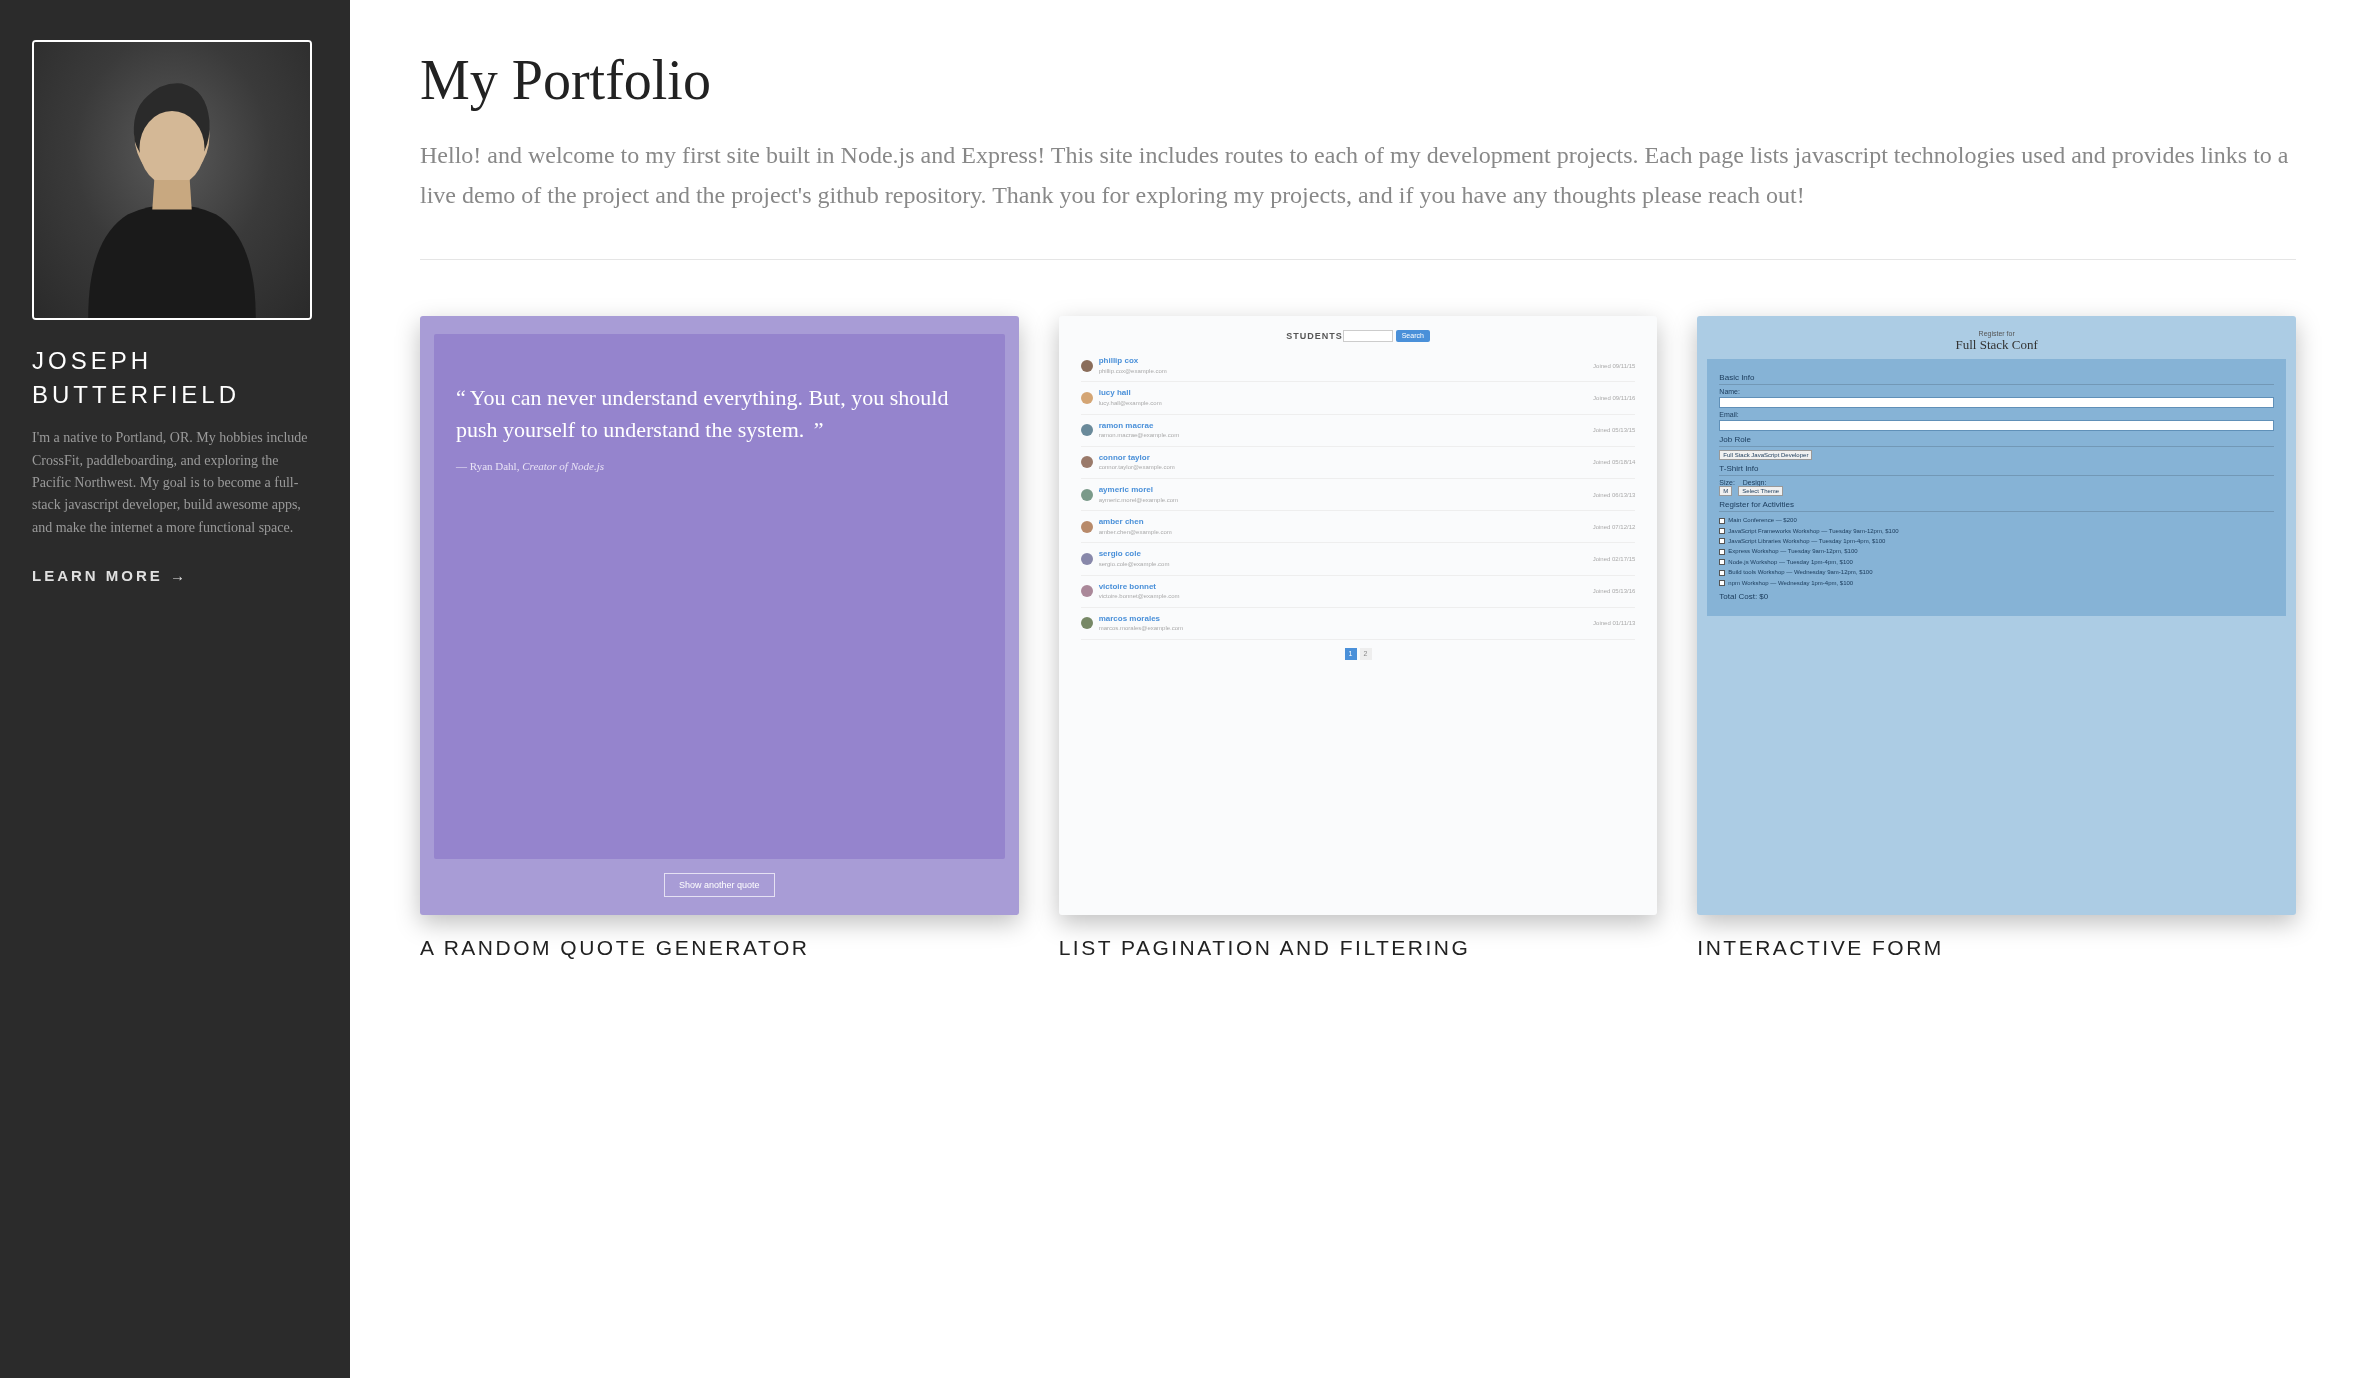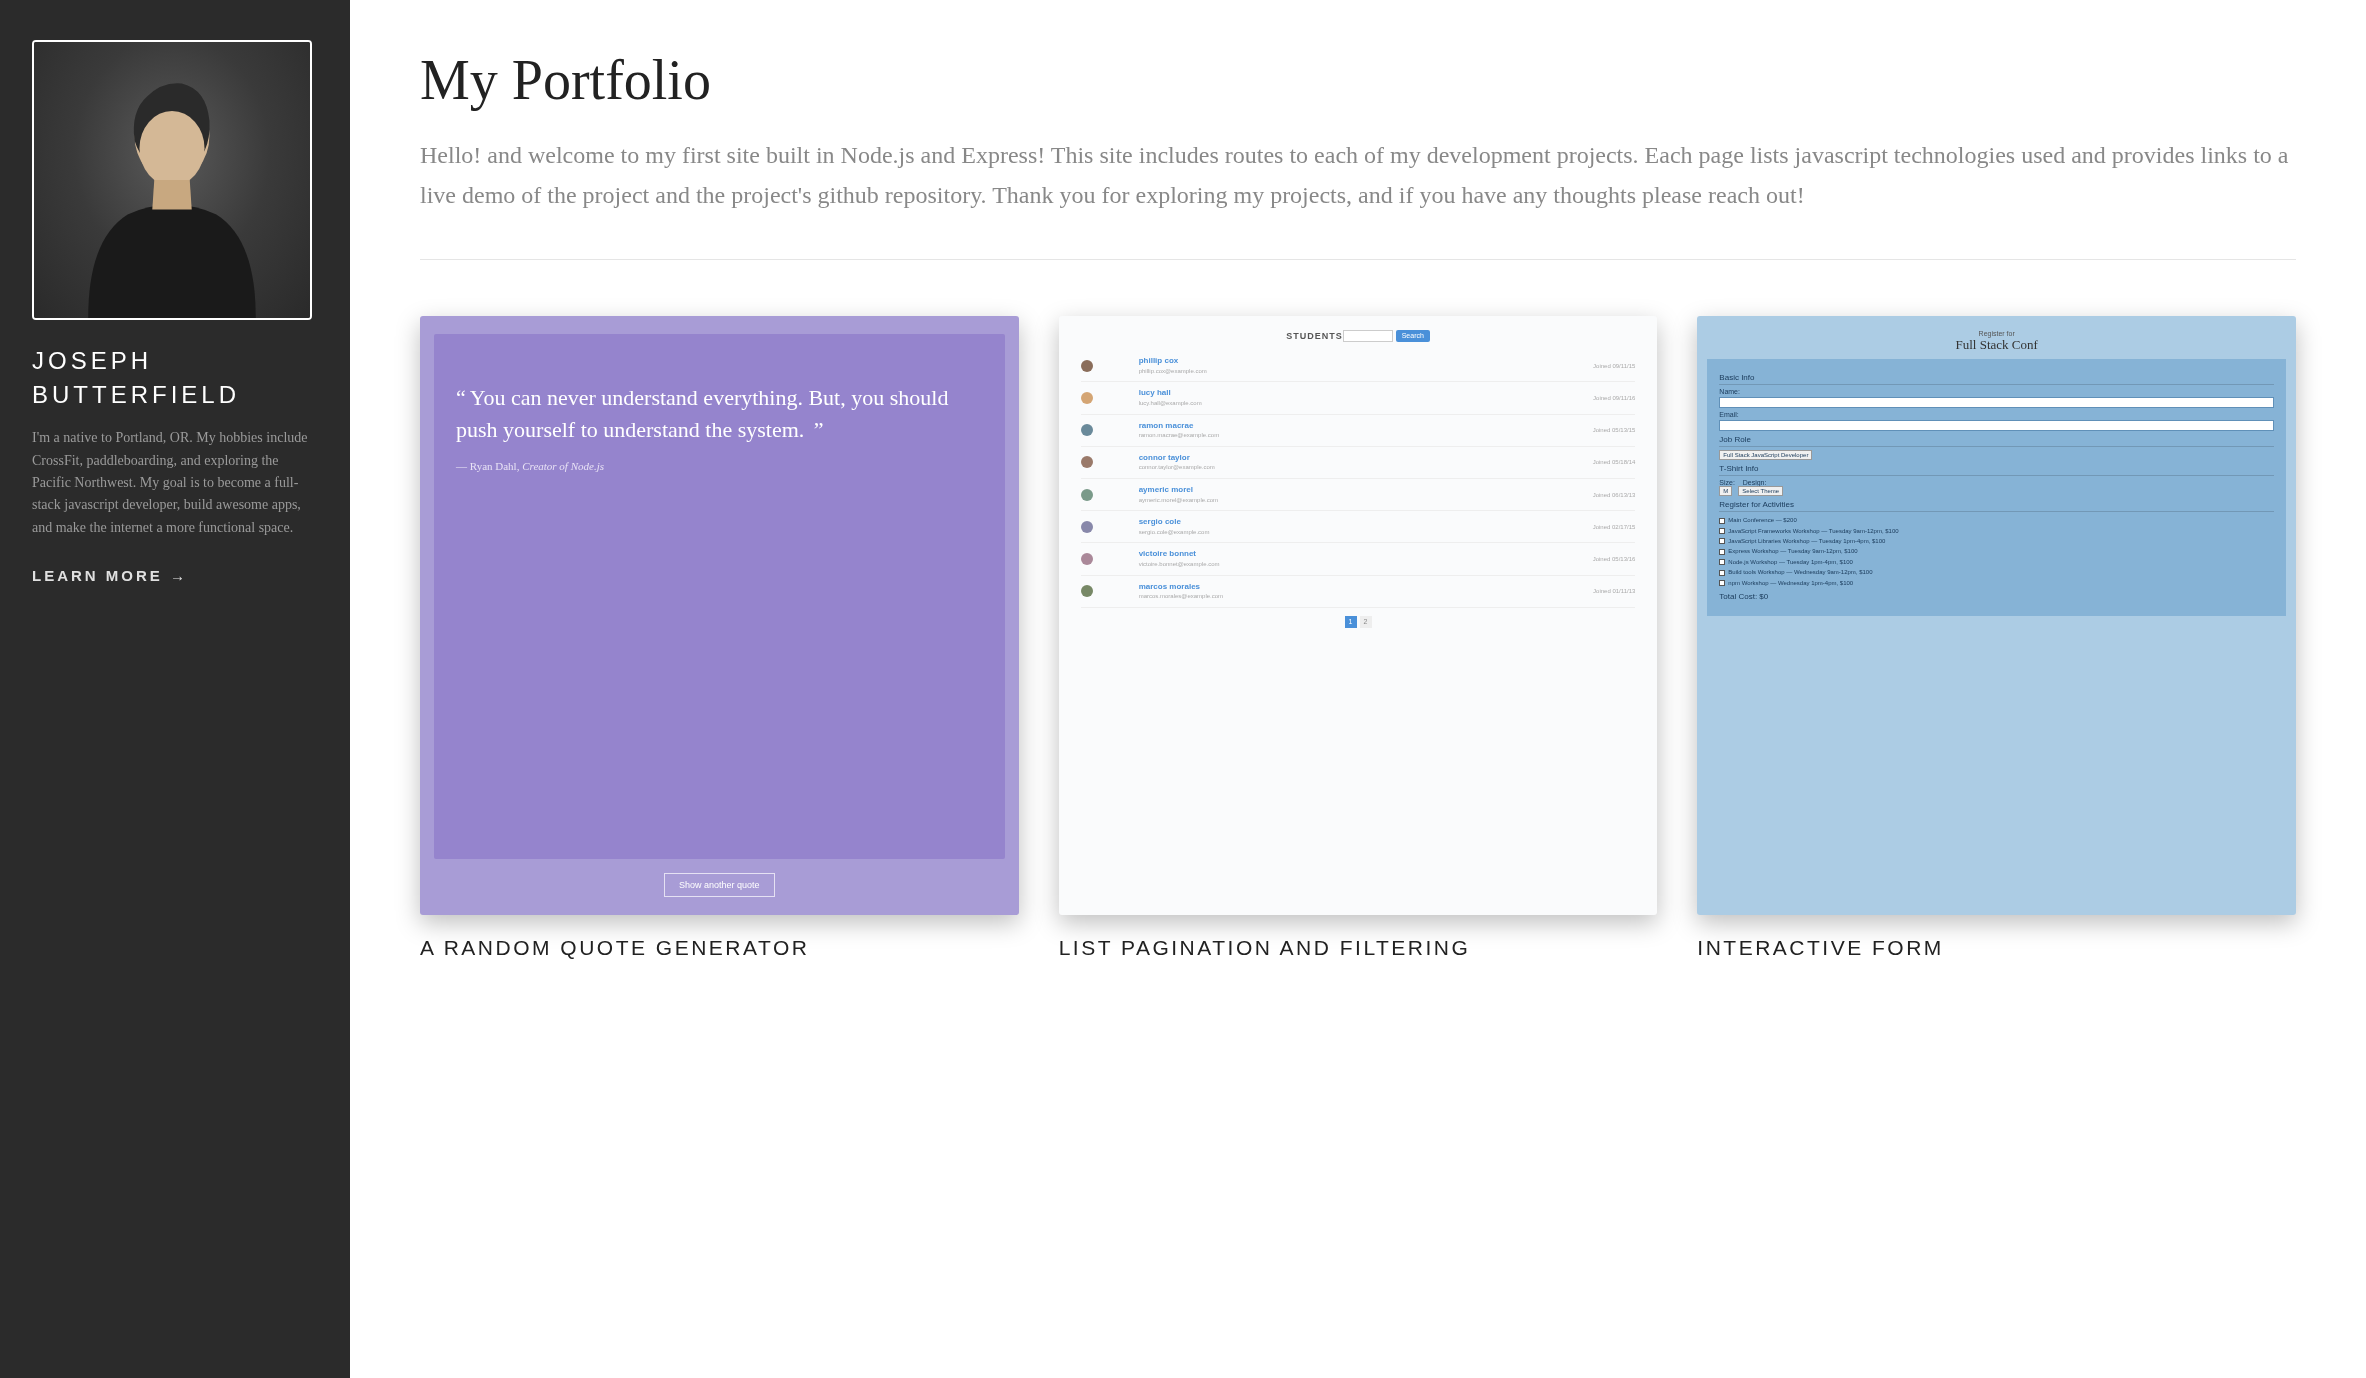--- a/index.html
+++ b/index.html
@@ -159,21 +159,21 @@
 .students-search-box { width: 50px; height: 12px; border: 1px solid #ccc; background: #fff; }
 .students-search-btn { background: #4a90d9; color: #fff; padding: 2px 6px; font-size: 7px; border-radius: 2px; }
 .student-row {
   display: flex;
   align-items: center;
   padding: 6px 0;
   border-bottom: 1px solid #eee;
   gap: 6px;
 }
 .student-avatar { width: 12px; height: 12px; border-radius: 50%; background: #888; flex-shrink: 0; }
-.student-info { flex: 1; line-height: 1.2; margin-left: 40px; }
+.student-info { flex: 1; line-height: 1.2; }
 .student-name { color: #4a90d9; font-weight: bold; font-size: 8px; }
 .student-email { color: #aaa; font-size: 6px; }
 .student-date { color: #aaa; font-size: 6px; }
 .pagination { display: flex; gap: 3px; justify-content: center; margin-top: 8px; }
 .page-num { width: 12px; height: 12px; background: #4a90d9; color: #fff; font-size: 7px; display: flex; align-items: center; justify-content: center; }
 .page-num.inactive { background: #eee; color: #888; }
 
 
 .thumb-form {
   background: #accce4;
@@ -268,20 +268,25 @@
             </div>
             <div class="student-row">
               <span class="student-avatar" style="background:#9a7a6a"></span>
     <span class="student-info"><span class="student-name">connor taylor</span><br><span class="student-email">connor.taylor@example.com</span></span>
     <span class="student-date">Joined 05/18/14</span>
             </div>
             <div class="student-row">
               <span class="student-avatar" style="background:#7a9a8a"></span>
     <span class="student-info"><span class="student-name">aymeric morel</span><br><span class="student-email">aymeric.morel@example.com</span></span>
     <span class="student-date">Joined 06/13/13</span>
+            </div>
+            <div class="student-row">
+              <span class="student-avatar" style="background:#b88a6a"></span>
+    <span class="student-info"><span class="student-name">amber chen</span><br><span class="student-email">amber.chen@example.com</span></span>
+    <span class="student-date">Joined 07/12/12</span>
             </div>
             <div class="student-row">
               <span class="student-avatar" style="background:#8888aa"></span>
     <span class="student-info"><span class="student-name">sergio cole</span><br><span class="student-email">sergio.cole@example.com</span></span>
     <span class="student-date">Joined 02/17/15</span>
             </div>
             <div class="student-row">
               <span class="student-avatar" style="background:#aa8899"></span>
     <span class="student-info"><span class="student-name">victoire bonnet</span><br><span class="student-email">victoire.bonnet@example.com</span></span>
     <span class="student-date">Joined 05/13/16</span>

